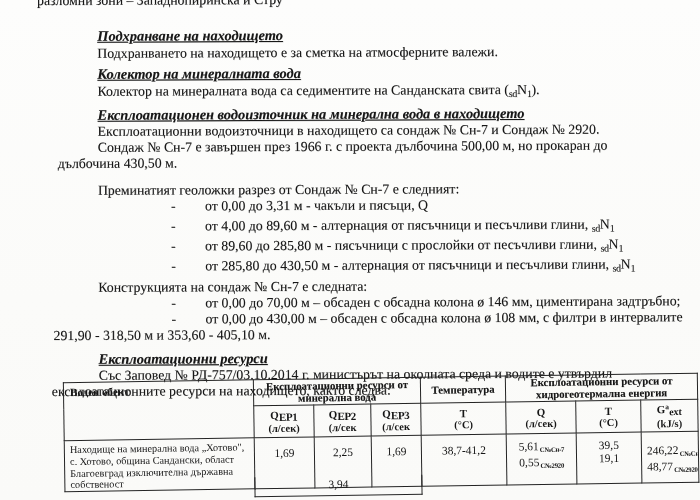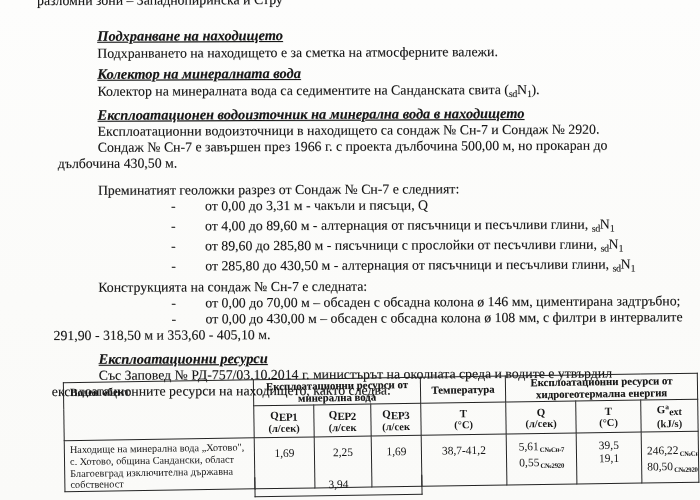--- a/index.html
+++ b/index.html
@@ -111,20 +111,20 @@
         <td class="qecell">
           <div><span>5,61</span><span class="note">С№Сн-7</span></div>
           <div><span>0,55</span><span class="note">С№2920</span></div>
         </td>
         <td class="num twoline">
           <div>39,5</div>
           <div>19,1</div>
         </td>
         <td class="gcell">
           <div><span>246,22</span><span class="note">С№Сн-7</span></div>
-          <div><span>80,50</span><span class="note">С№2920</span></div>
+          <div><span>48,77</span><span class="note">С№2920</span></div>
         </td>
       </tr>
     </tbody>
       </table>
     <div class="totalbox">3,94</div>
   </div>
 </div>
 
 </body></html>

